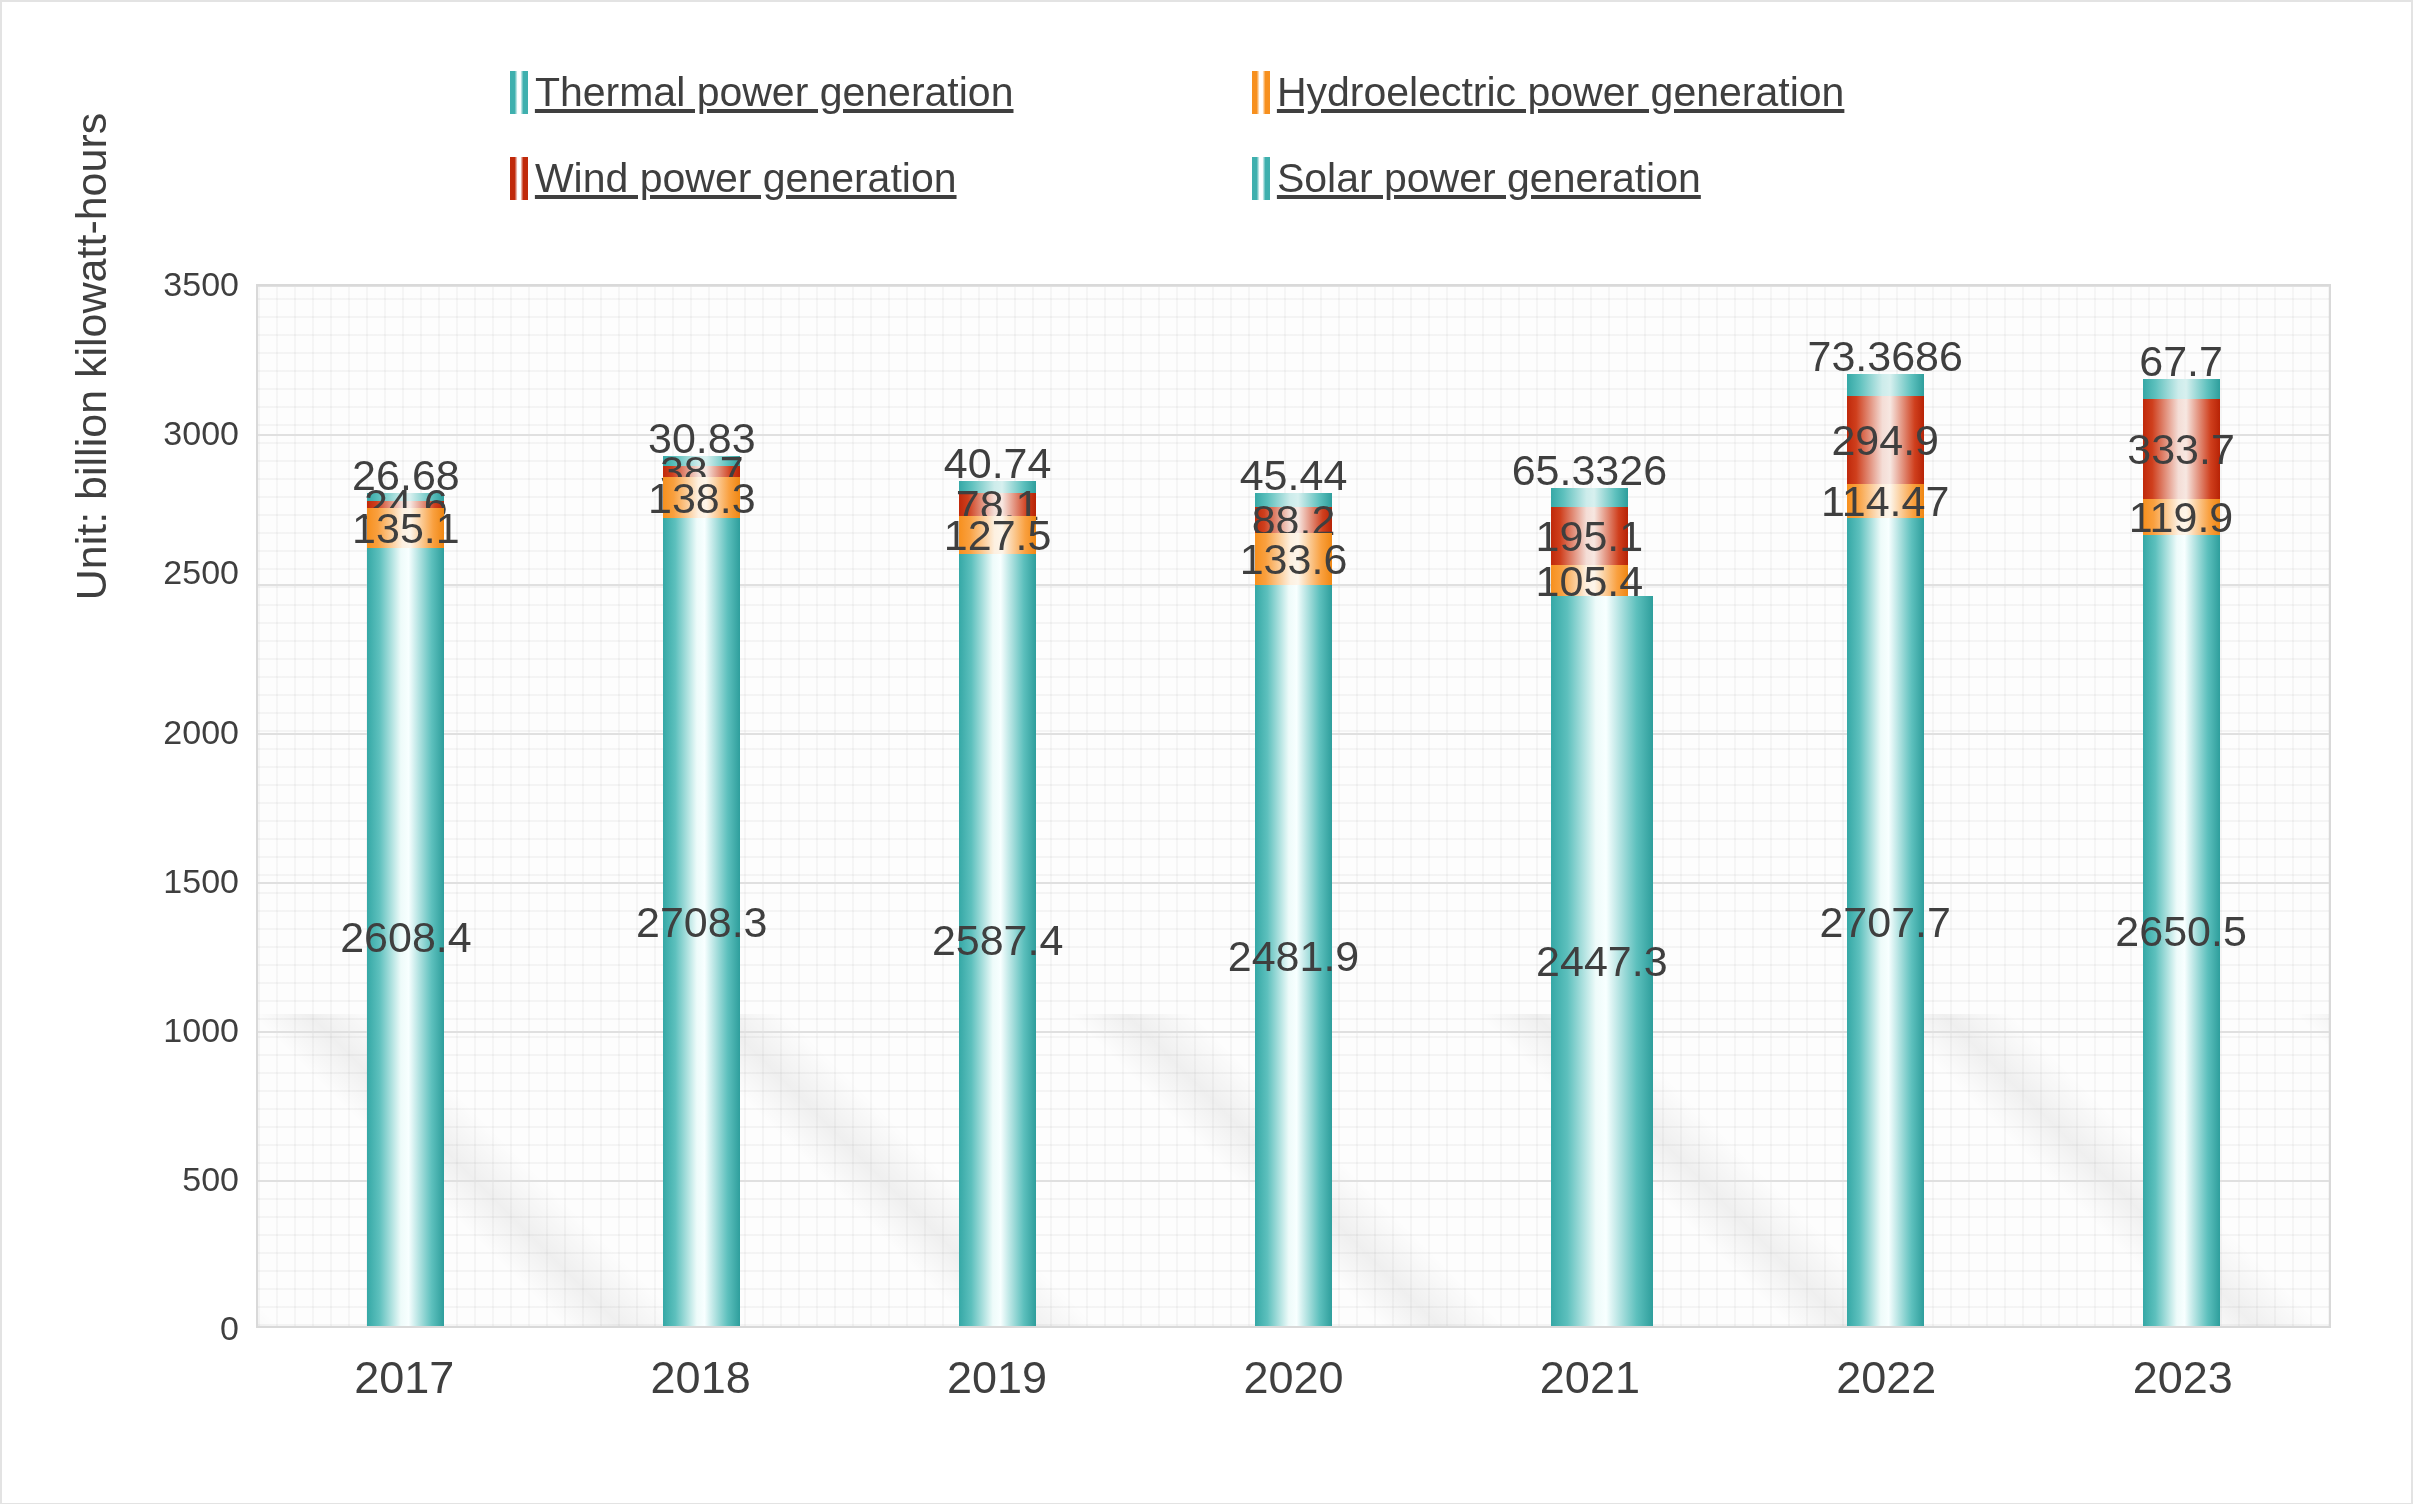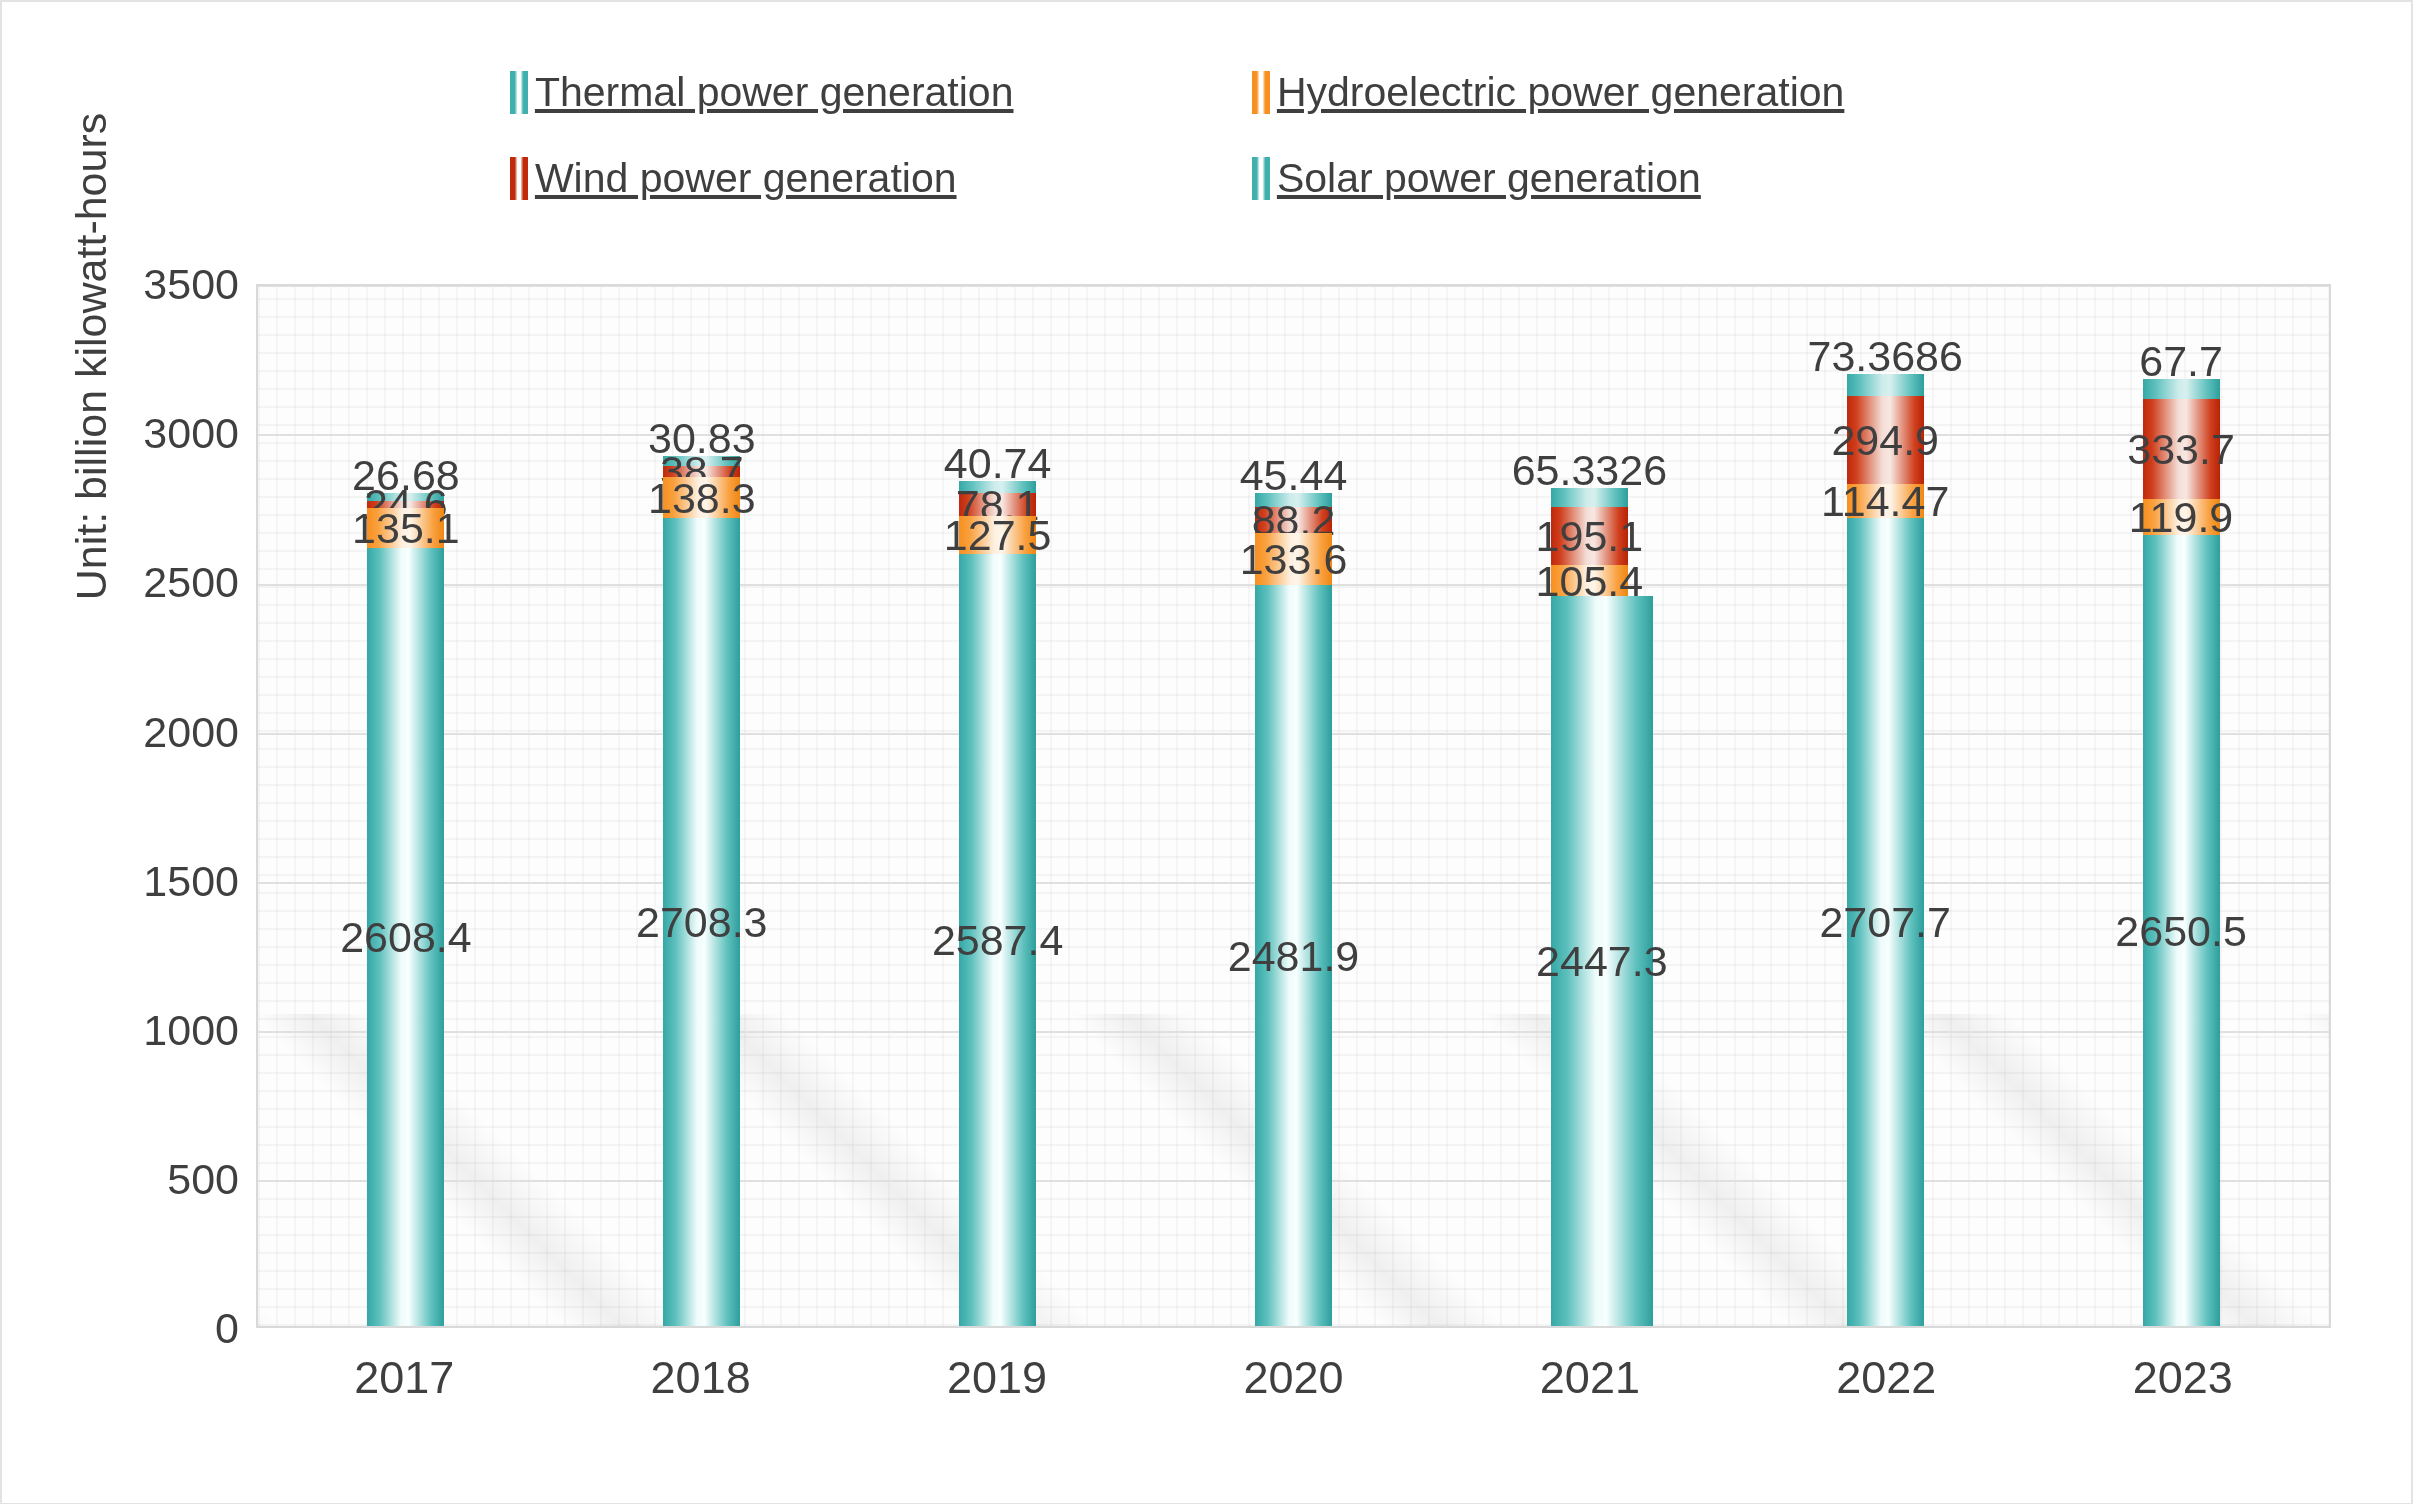--- a/index.html
+++ b/index.html
@@ -112,21 +112,21 @@
     position: absolute;
     left: 0; right: 0;
     height: 2.1px;
     background: #e0e0e0;
   }
   .tick-label {
     position: absolute;
     right: 2092px;
     width: 206px;
     text-align: right;
-    font-size: 43px;
+    font-size: 34px;
     color: #3f3f3f;
     transform: translateY(-50%);
     white-space: nowrap;
   }
 
   .bars {
     position: absolute;
     left: 0; top: 0; right: 0; bottom: 0;
     display: flex;
     align-items: flex-end;
@@ -337,21 +337,21 @@
             </div>
           </div>
         </div>
     </div>
     <div id="ytick-labels">
         <div class="tick-label" style="top: 1044px;">0</div>
         <div class="tick-label" style="top: 895px;">500</div>
         <div class="tick-label" style="top: 746px;">1000</div>
         <div class="tick-label" style="top: 597px;">1500</div>
         <div class="tick-label" style="top: 448px;">2000</div>
-        <div class="tick-label" style="top: 298px;">2500</div>
+        <div class="tick-label" style="top: 288px;">2500</div>
         <div class="tick-label" style="top: 149px;">3000</div>
         <div class="tick-label" style="top: 0px;">3500</div>
       </div>
   </div>
 
   <div class="x-labels" id="x-labels">
       <div class="x-label">2017</div>
       <div class="x-label">2018</div>
       <div class="x-label">2019</div>
       <div class="x-label">2020</div>

